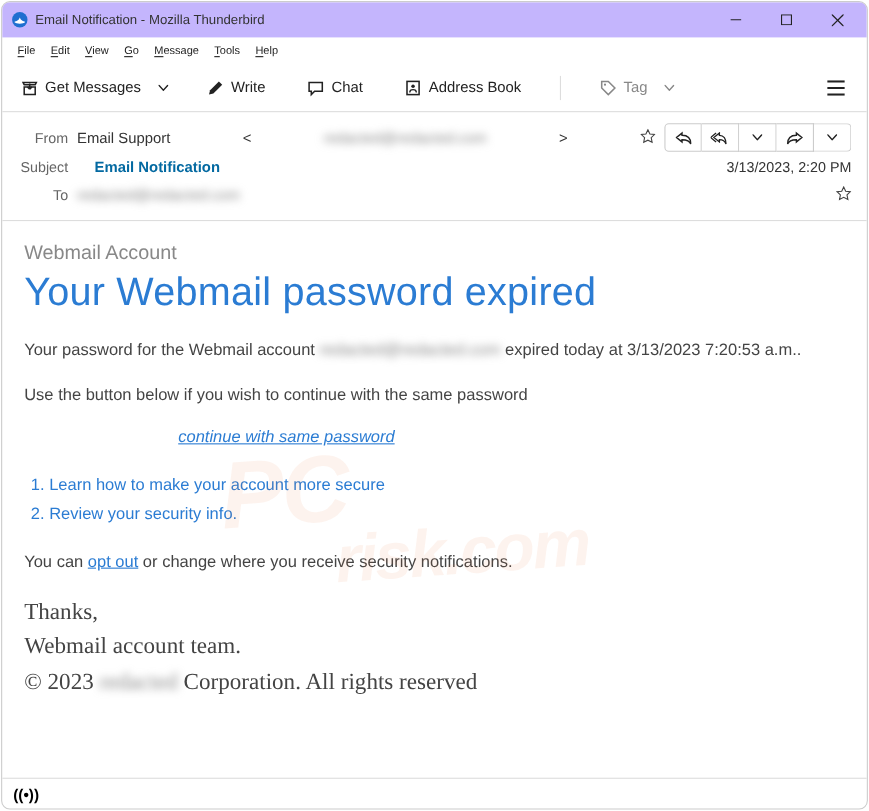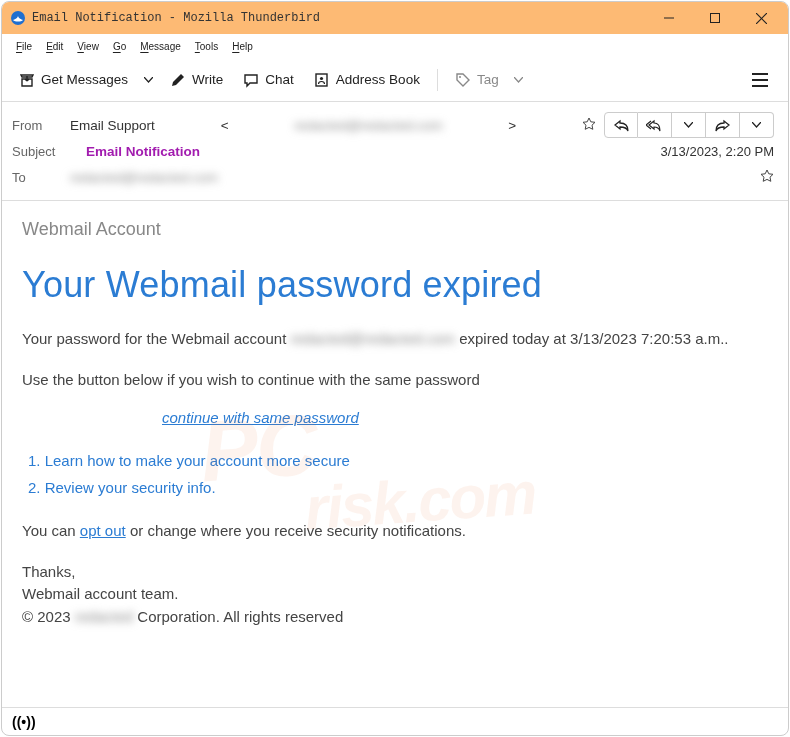--- a/index.html
+++ b/index.html
@@ -22,22 +22,21 @@
   flex-direction: column;
   background: #fff;
 }
 
 
 .titlebar {
   display: flex;
   align-items: center;
   height: 32px;
   padding: 0 4px 0 8px;
-  background: #fdba74;
-  font-family: Liberation Mono, monospace;
+  background: #c4b5fd;
 }
 .titlebar .logo {
   width: 16px; height: 16px; margin-right: 6px;
   display: flex; align-items: center; justify-content: center;
 }
 .titlebar .title { font-size: 12px; color: #333; flex: 1; }
 .wbtn { width: 46px; height: 32px; display: flex; align-items: center; justify-content: center; cursor: pointer; }
 .wbtn svg{width:10px;height:10px}
 .wclose svg{width:11px;height:11px}
 
@@ -53,21 +52,21 @@
 }
 .menuitem { padding: 2px 6px; cursor: pointer; border-radius:3px; }
 .ul { text-decoration: underline; text-underline-offset: 2px; }
 
 
 .toolbar {
   display: flex;
   align-items: center;
   padding: 6px 8px;
   border-bottom: 1px solid #ddd;
-  gap: 2px;
+  gap: 20px;
   height:44px;
 }
 .tbtn {
   display: flex; align-items: center; gap: 6px;
   padding: 5px 8px;
   border: 1px solid transparent;
   border-radius: 4px;
   font-size: 13.5px; color: #222;
   cursor: pointer;
 }
@@ -79,51 +78,51 @@
 .hamburger { width:32px;height:32px;display:flex;align-items:center;justify-content:center;cursor:pointer;border-radius:4px;margin-right:4px;}
 
 
 .headerpane {
   border-bottom:1px solid #ddd;
   padding: 10px 14px 10px 10px;
   font-size:13.5px;
   color:#333;
 }
 .hrow { display:flex; align-items:center; min-height:26px; gap:8px;}
-.hlabel { width:50px; text-align:left; color:#666; font-size:13px;}
+.hlabel { width:50px; text-align:right; color:#666; font-size:13px;}
 .hval { flex:1; display:flex; align-items:center; gap:6px;justify-content:space-between;}
 .hval .blur { filter: blur(4px); color:#888; }
 .star { cursor:pointer; }
 .headicons { display:flex; gap:0; }
 .hibtn { width:34px;height:26px;border:1px solid #ccc; display:flex;align-items:center;justify-content:center;cursor:pointer; background:#fff;}
 .hibtn:first-child{border-top-left-radius:4px;border-bottom-left-radius:4px;}
 .hibtn:last-child{border-top-right-radius:4px;border-bottom-right-radius:4px;}
 .hibtn + .hibtn{border-left:none;}
-.subjrow .subj{font-weight:600;color:#a21caf;padding-left:16px;}
+.subjrow .subj{font-weight:600;color:#0369a1;padding-left:16px;}
 .datestamp{color:#333;font-size:13px;}
 
 
 .mailbody {
   padding: 18px 20px 14px 20px;
   color:#444;
   font-size:15px;
   flex:1;
   overflow:auto;
   position:relative;
 }
-.acct-label{color:#888;font-size:18px;margin-bottom:24px;}
+.acct-label{color:#888;font-size:18px;margin-bottom:4px;}
 .bigtitle{color:#2b7cd3;font-size:36px;font-weight:400;margin-bottom:22px;letter-spacing:0.2px;}
 .para{color:#444;font-size:15px;line-height:1.5;margin-bottom:18px;}
 .para .blur{filter:blur(4px);color:#888;}
 a.link{color:#2b7cd3;text-decoration:underline;cursor:pointer;}
 .cta{display:block;margin:0 0 26px 140px;font-style:italic;}
 ol.steps{margin:0 0 24px 6px; padding:0; list-style:none; counter-reset: li;}
 ol.steps li{color:#2b7cd3;font-size:15px;margin-bottom:10px;cursor:pointer;}
 ol.steps li::before{counter-increment:li;content:counter(li) ".  ";color:#2b7cd3;}
-.footer{color:#444;font-size:15px;line-height:1.5;}
+.footer{color:#444;font-size:21px;line-height:1.5;font-family:Liberation Serif, serif;}
 .footer .blur{filter:blur(4px);color:#888;}
 
 
 .statusbar{height:28px;border-top:1px solid #ddd;display:flex;align-items:center;padding:0 10px;}
 .statusbar .sig{font-weight:700;font-size:14px;}
 
 
 .watermark{
   position:absolute;
   top:190px; left:200px;

